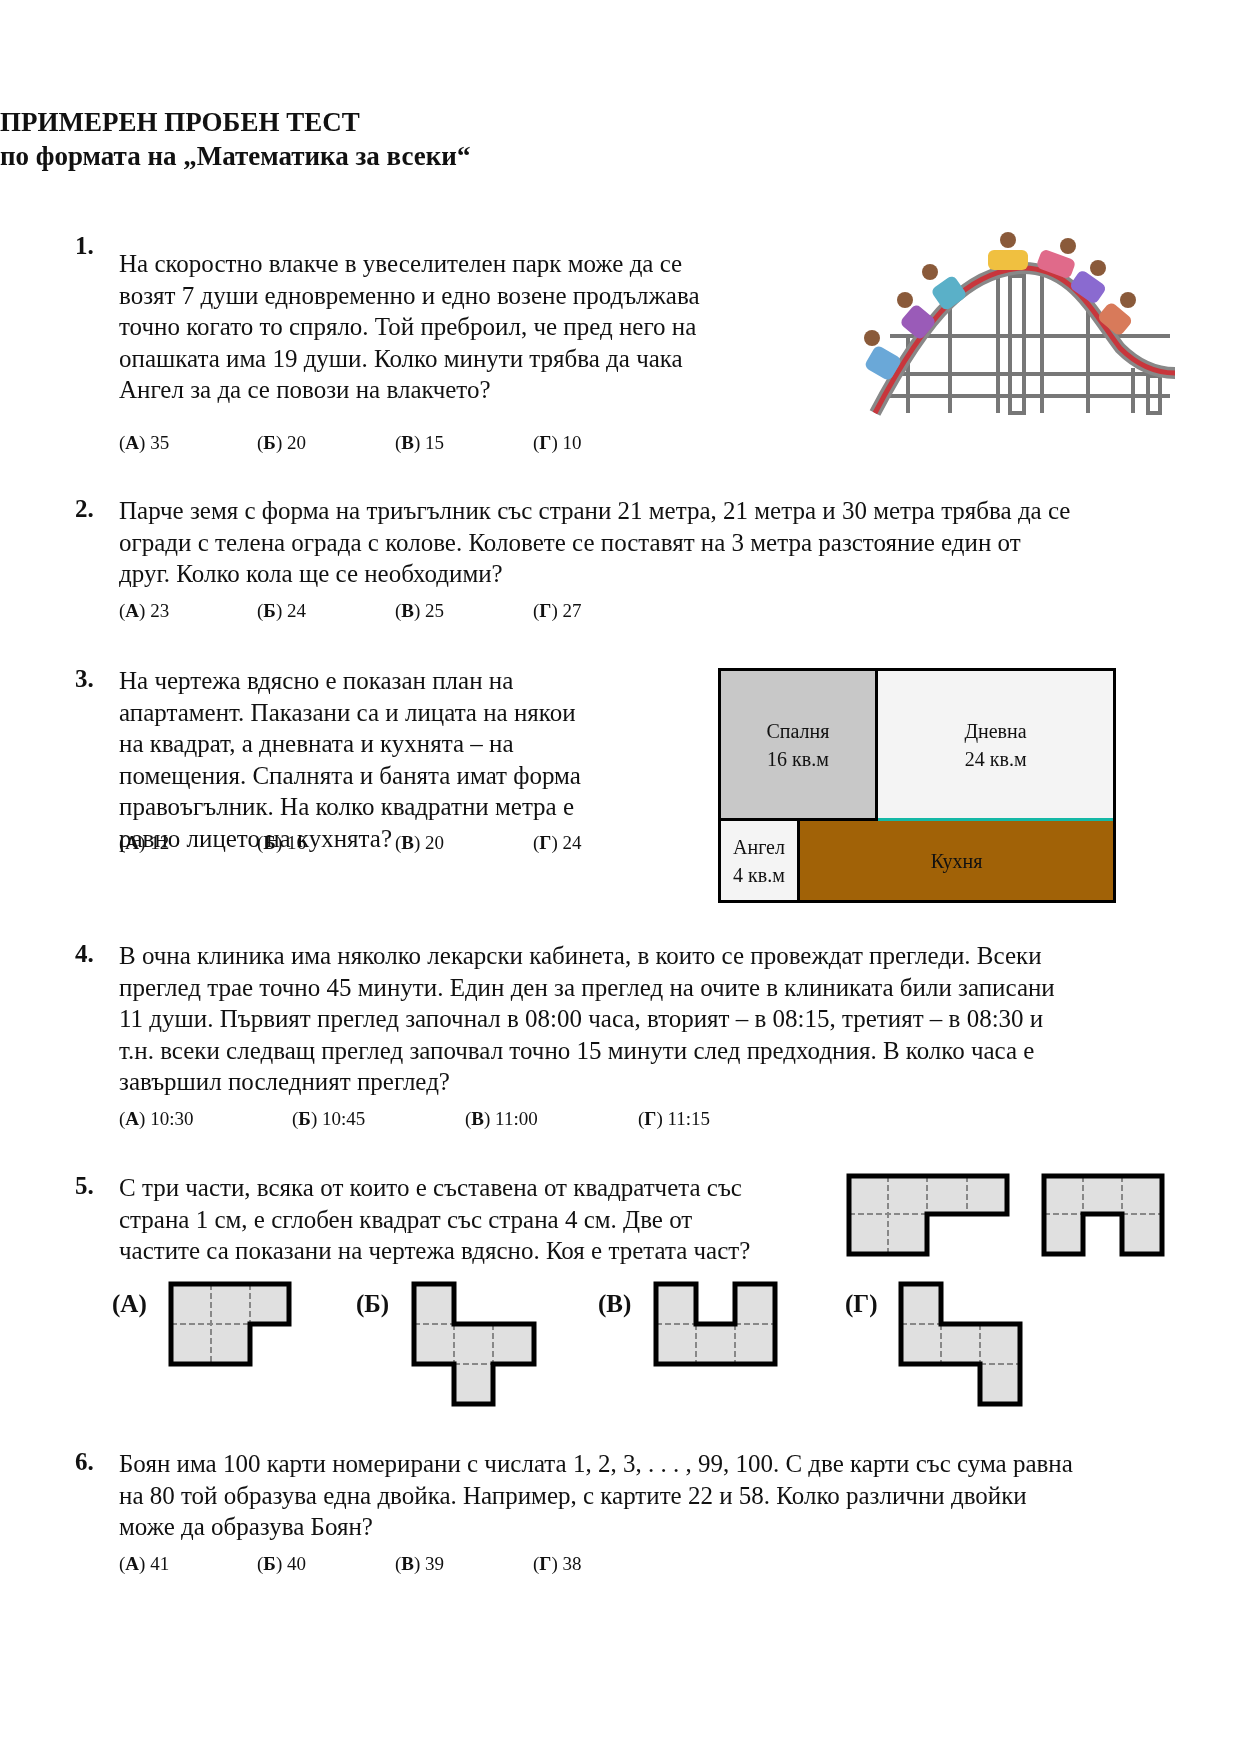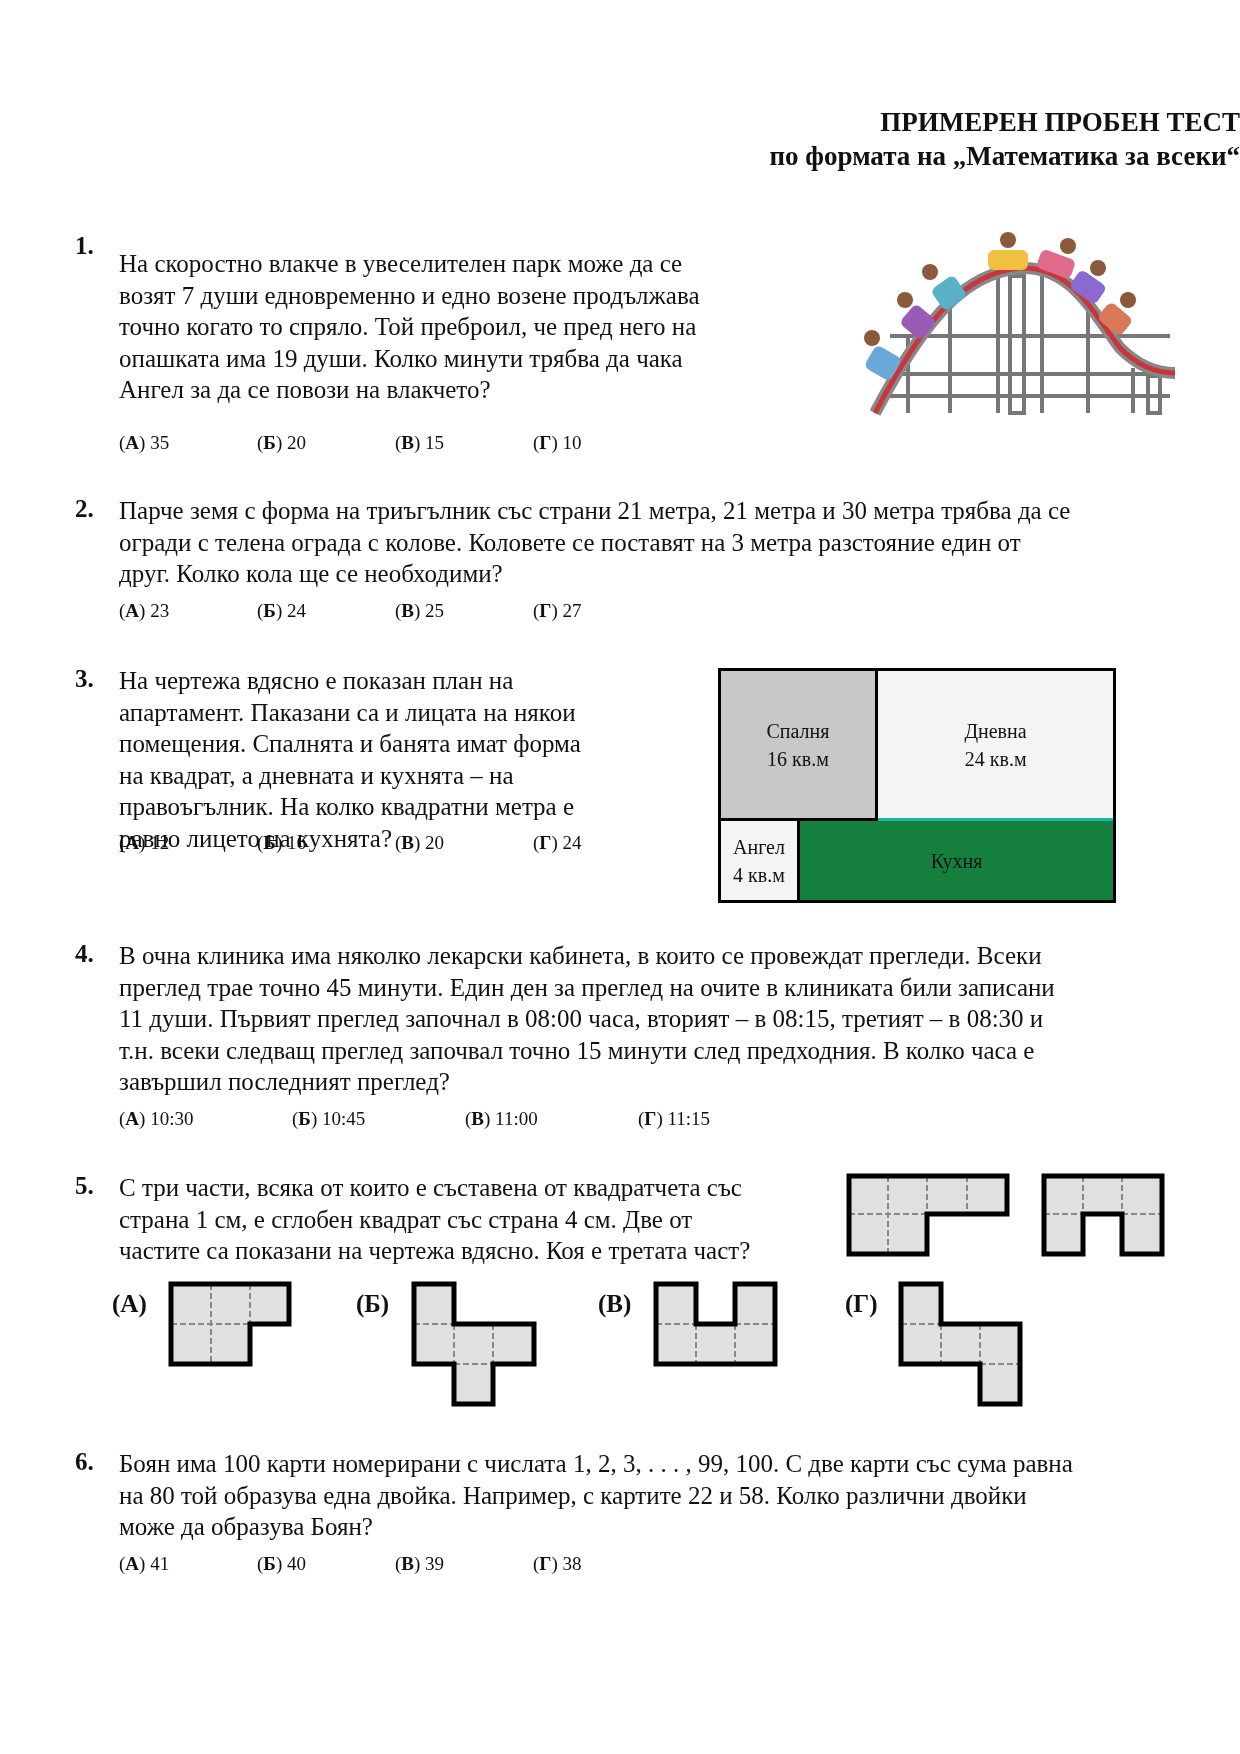--- a/index.html
+++ b/index.html
@@ -1,19 +1,19 @@
 <!DOCTYPE html>
 <html><head>
 <meta charset="utf-8">
 <style>
   html, body { margin: 0; padding: 0; background: #ffffff; }
   body { width: 1240px; height: 1754px; position: relative; overflow: hidden;
          font-family: "Liberation Serif", "DejaVu Serif", serif; color: #111; }
   .abs { position: absolute; }
-  .title { left: 0; width: 1240px; text-align: right; font-weight: bold; font-size: 27px; line-height: 32px; }
+  .title { left: 0; width: 1240px; text-align: left; font-weight: bold; font-size: 27px; line-height: 32px; }
   .qnum { font-weight: bold; font-size: 25px; left: 75px; }
   .qtext { font-size: 25px; line-height: 31.5px; left: 119px; }
   .answers { left: 119px; font-size: 19px; display: flex; }
   .answers .opt { width: 138px; white-space: nowrap; }
   .answers.wide .opt { width: 173px; }
   .opt b { font-weight: bold; }
   .plan { position: absolute; left: 718px; top: 668px; width: 398px; height: 235px;
           border: 3px solid #000; box-sizing: border-box; }
   .room { position: absolute; box-sizing: border-box; display: flex; align-items: center; justify-content: center;
           text-align: center; font-weight: normal; font-size: 20px; line-height: 28px; }
@@ -86,22 +86,22 @@
   <div class="opt">(<b>А</b>) <span>23</span></div>
   <div class="opt">(<b>Б</b>) <span>24</span></div>
   <div class="opt">(<b>В</b>) <span>25</span></div>
   <div class="opt">(<b>Г</b>) <span>27</span></div>
 </div>
 
 <div class="abs qnum" style="top:665px;">3.</div>
 <div class="abs qtext" style="top:665px;">
   <div>На чертежа вдясно е показан план на</div>
   <div>апартамент. Паказани са и лицата на някои</div>
+  <div>на квадрат, а дневната и кухнята – на</div>
   <div>помещения. Спалнята и банята имат форма</div>
-  <div>на квадрат, а дневната и кухнята – на</div>
   <div>правоъгълник. На колко квадратни метра е</div>
   <div>равно лицето на кухнята?</div>
 </div>
 <div class="plan">
   <div class="room" style="left:0;top:0;width:157px;height:150px;background:#c8c8c8;border-right:3px solid #000;border-bottom:3px solid #000;">
     <div>
         <div>Спалня</div>
         <div>16 кв.м</div>
       </div>
   </div>
@@ -110,21 +110,21 @@
         <div>Дневна</div>
         <div>24 кв.м</div>
       </div>
   </div>
   <div class="room" style="left:0;top:150px;width:79px;height:79px;background:#f4f4f4;border-right:3px solid #000;">
     <div>
         <div>Ангел</div>
         <div>4 кв.м</div>
       </div>
   </div>
-  <div class="room" style="left:79px;top:150px;width:313px;height:79px;background:#15803d;">
+  <div class="room" style="left:79px;top:150px;width:313px;height:79px;background:#a16207;">
     <div>Кухня</div>
   </div>
 </div>
 <div class="abs answers" style="top:832px;">
   <div class="opt">(<b>А</b>) <span>12</span></div>
   <div class="opt">(<b>Б</b>) <span>16</span></div>
   <div class="opt">(<b>В</b>) <span>20</span></div>
   <div class="opt">(<b>Г</b>) <span>24</span></div>
 </div>
 

